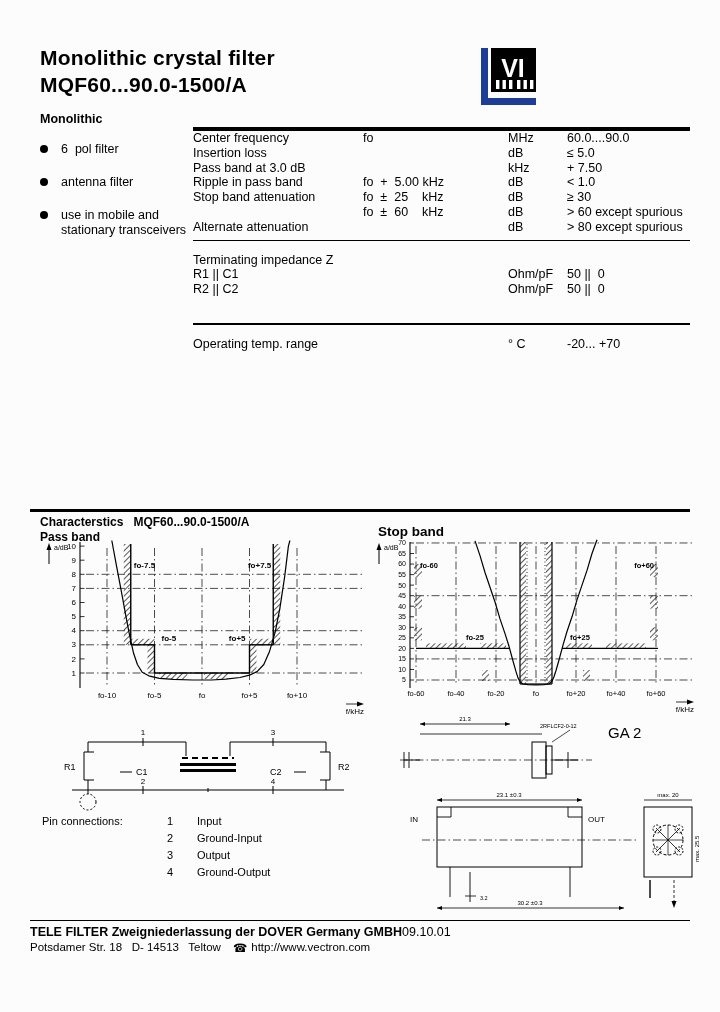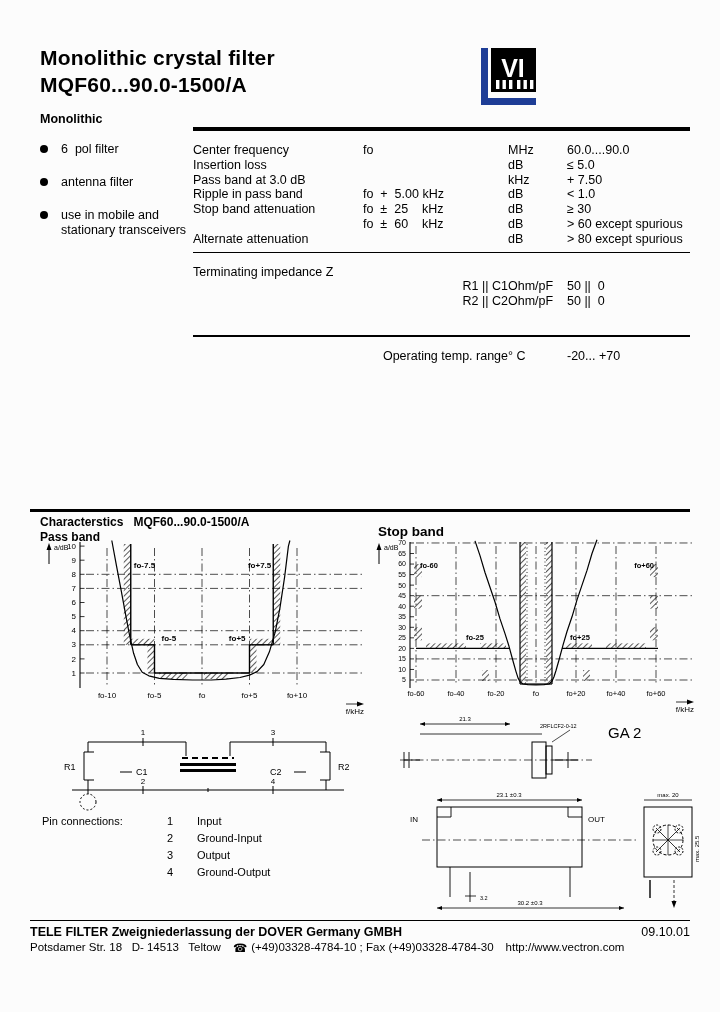--- a/index.html
+++ b/index.html
@@ -20,41 +20,41 @@
   .app-h{font-weight:bold;margin-bottom:16px;}
   .bullet{display:flex;gap:13px;margin-bottom:18px;}
   .dot{width:8px;height:8px;border-radius:50%;background:#000;margin-top:3px;flex:none;}
   .btxt{white-space:pre-wrap;line-height:15px;}
   
   .ltable{left:193px;top:127px;width:497px;font-size:12.5px;}
   .rule3{border-top:2.6px solid #000;height:0;}
   .rule2{border-top:1.8px solid #000;height:0;}
   .row{display:grid;grid-template-columns:170px 145px 59px 1fr;line-height:14.8px;}
   .t-head{padding:10px 0 11px;}
-  .rows{margin-top:12px;}
+  .rows{margin-top:0;}
   .pre{white-space:pre;}
   .note{margin-top:7px;line-height:14px;}
   .ltable .rule2{margin-top:5px;}
   .imp-h{margin-top:12px;line-height:14.8px;}
   .ltable .rule3.mid{margin-top:26px;}
   .temp{margin-top:12px;}
-  .span2{grid-column:1/3;text-align:right;}
+  .span2{grid-column:1/3;}
   
   .bigrule{left:30px;width:660px;top:509px;border-top:3px solid #000;height:0;}
   .char-h{left:40px;top:515px;font-size:12px;font-weight:bold;line-height:15px;}
   .stop-h{left:378px;top:524px;font-size:13.5px;font-weight:bold;}
   .chartbox{width:332px;height:180px;}
   
   .fig{background:transparent;}
   
   .pins{left:42px;top:813px;font-size:11px;}
   .pinrow{display:grid;grid-template-columns:125px 30px 1fr;line-height:17px;}
   
   .footer{left:30px;top:920px;width:660px;}
-  .f1{display:flex;justify-content:space-between;font-size:12.5px;margin-top:4px;}
+  .f1{display:flex;justify-content:flex-start;font-size:12.5px;margin-top:4px;}
   .f2{font-size:11.5px;margin-top:2px;display:flex;gap:0;}
   .f2 span{margin-right:12px;white-space:pre;}
   svg text{font-family:"Liberation Sans",sans-serif;}
 </style>
 </head>
 <body>
 
 <div class="abs title">
   <div>Monolithic crystal filter</div>
   <div>MQF60...90.0-1500/A</div>
@@ -442,16 +442,15 @@
 
 <div class="abs footer">
   <div class="rule2"></div>
   <div class="f1">
     <span class="bold">TELE FILTER Zweigniederlassung der DOVER Germany GMBH</span>
     <span>09.10.01</span>
   </div>
   <div class="f2">
     <span>Potsdamer Str. 18   D- 14513   Teltow</span>
     <span style="margin-right:4px;">☎</span>
-    <span>(+49)03328-4784-10 ; Fax (+49)03328-4784-30</span>
     <span>http://www.vectron.com</span>
   </div>
 </div>
 
 </body></html>

